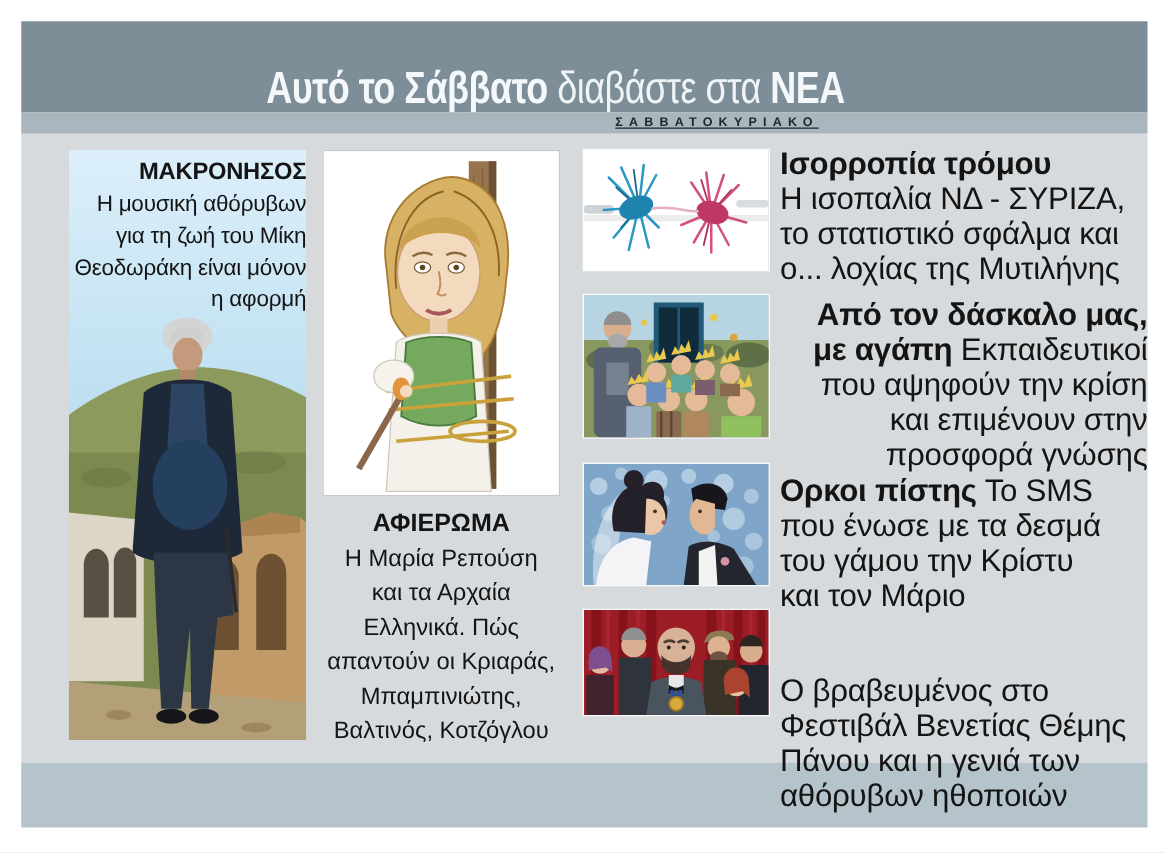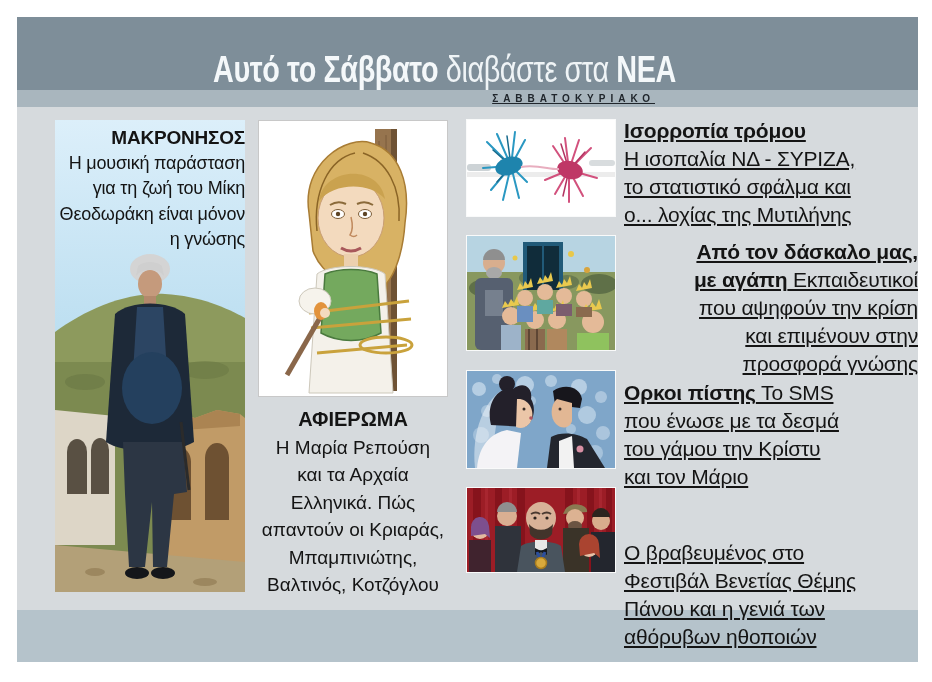--- a/index.html
+++ b/index.html
@@ -41,21 +41,21 @@
   }
   .center-text .line:first-child{font-size:20px;font-weight:bold;}
 
   .thumb{position:absolute;left:450px;width:148px;box-shadow:0 0 0 1px rgba(255,255,255,.85);}
   .t1{top:103px;height:96px;}
   .t2{top:219px;height:114px;}
   .t3{top:354px;height:97px;}
   .t4{top:471px;height:84px;}
   .item-text{
     position:absolute;left:607px;width:294px;
-    font-size:21px;line-height:28px;color:var(--body_text,#141414);letter-spacing:-0.2px;text-decoration:underline;
+    font-size:25px;line-height:28px;color:var(--body_text,#141414);letter-spacing:-0.2px;
   }
   .x1{top:100px;} .x2{top:221px;text-align:right;} .x3{top:349px;margin-top:13px;} .x4{top:474px;margin-top:48px;}
   .b{font-weight:bold;}
   .line{white-space:nowrap;}
 </style>
 </head>
 <body>
 
 <div class="graphic">
 
@@ -102,24 +102,24 @@
       <path d="M60,194 C75,180 115,180 130,194 L139,322 C120,334 68,334 51,322 Z" fill="#1d2938"></path>
       <path d="M82,187 L108,187 L112,252 C100,260 88,260 78,252 Z" fill="#2c4563"></path>
       <ellipse cx="97" cy="268" rx="30" ry="36" fill="#24405e"></ellipse>
       <path d="M68,322 L128,322 L132,372 L119,374 L112,447 L98,447 L97,382 L90,447 L74,447 L70,374 Z" fill="#2c3644"></path>
       <ellipse cx="82" cy="453" rx="12" ry="6" fill="#14161a"></ellipse>
       <ellipse cx="108" cy="453" rx="12" ry="6" fill="#14161a"></ellipse>
       <line x1="126" y1="302" x2="134" y2="370" stroke="#2b2b2b" stroke-width="3"></line>
     </svg>
     <div class="left-overlay">
         <div class="line"><span class="b">ΜΑΚΡΟΝΗΣΟΣ</span></div>
-        <div class="line"><span>Η μουσική παράσταση</span></div>
+        <div class="line"><span>Η μουσική αθόρυβων</span></div>
         <div class="line"><span>για τη ζωή του Μίκη</span></div>
         <div class="line"><span>Θεοδωράκη είναι μόνον</span></div>
-        <div class="line"><span>η γνώσης</span></div>
+        <div class="line"><span>η αφορμή</span></div>
       </div>
   </div>
 
   <div class="photo caricature">
     <svg width="188" height="275" viewBox="0 0 188 275">
       <rect width="188" height="275" fill="#ffffff"></rect>
       <rect x="116" y="8" width="22" height="262" fill="#96744e"></rect>
       <rect x="132" y="8" width="6" height="262" fill="#6e5234"></rect>
       <path d="M120,20 L122,260 M127,14 L128,264" stroke="#7b5c3c" stroke-width="1" fill="none"></path>
       <path d="M50,92 C42,42 88,14 112,22 C140,30 152,62 146,102 C144,132 136,152 128,162 L122,252 L106,254 L112,162 C90,172 62,152 54,130 Z" fill="#d8b264" stroke="#a87c34" stroke-width="1.5"></path>

